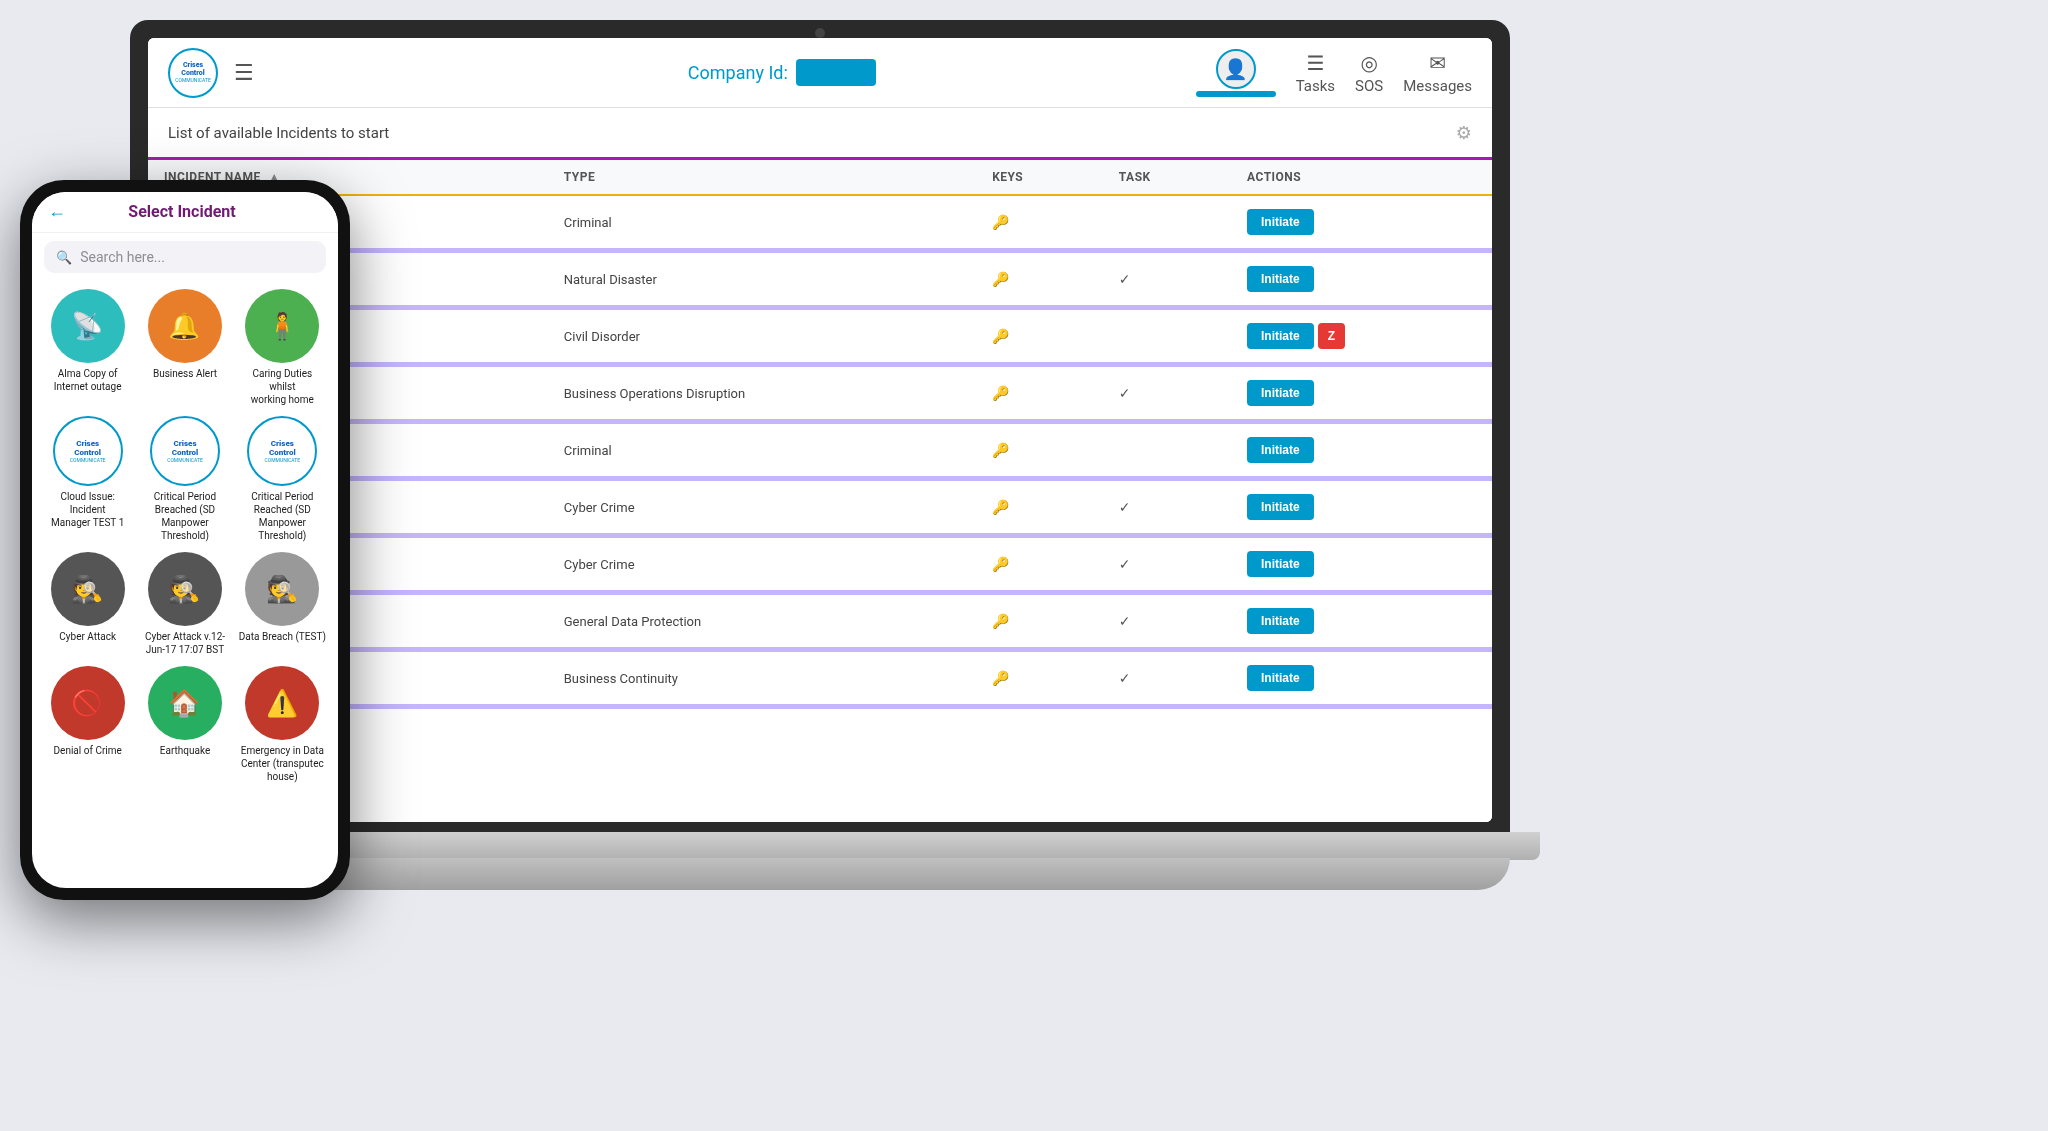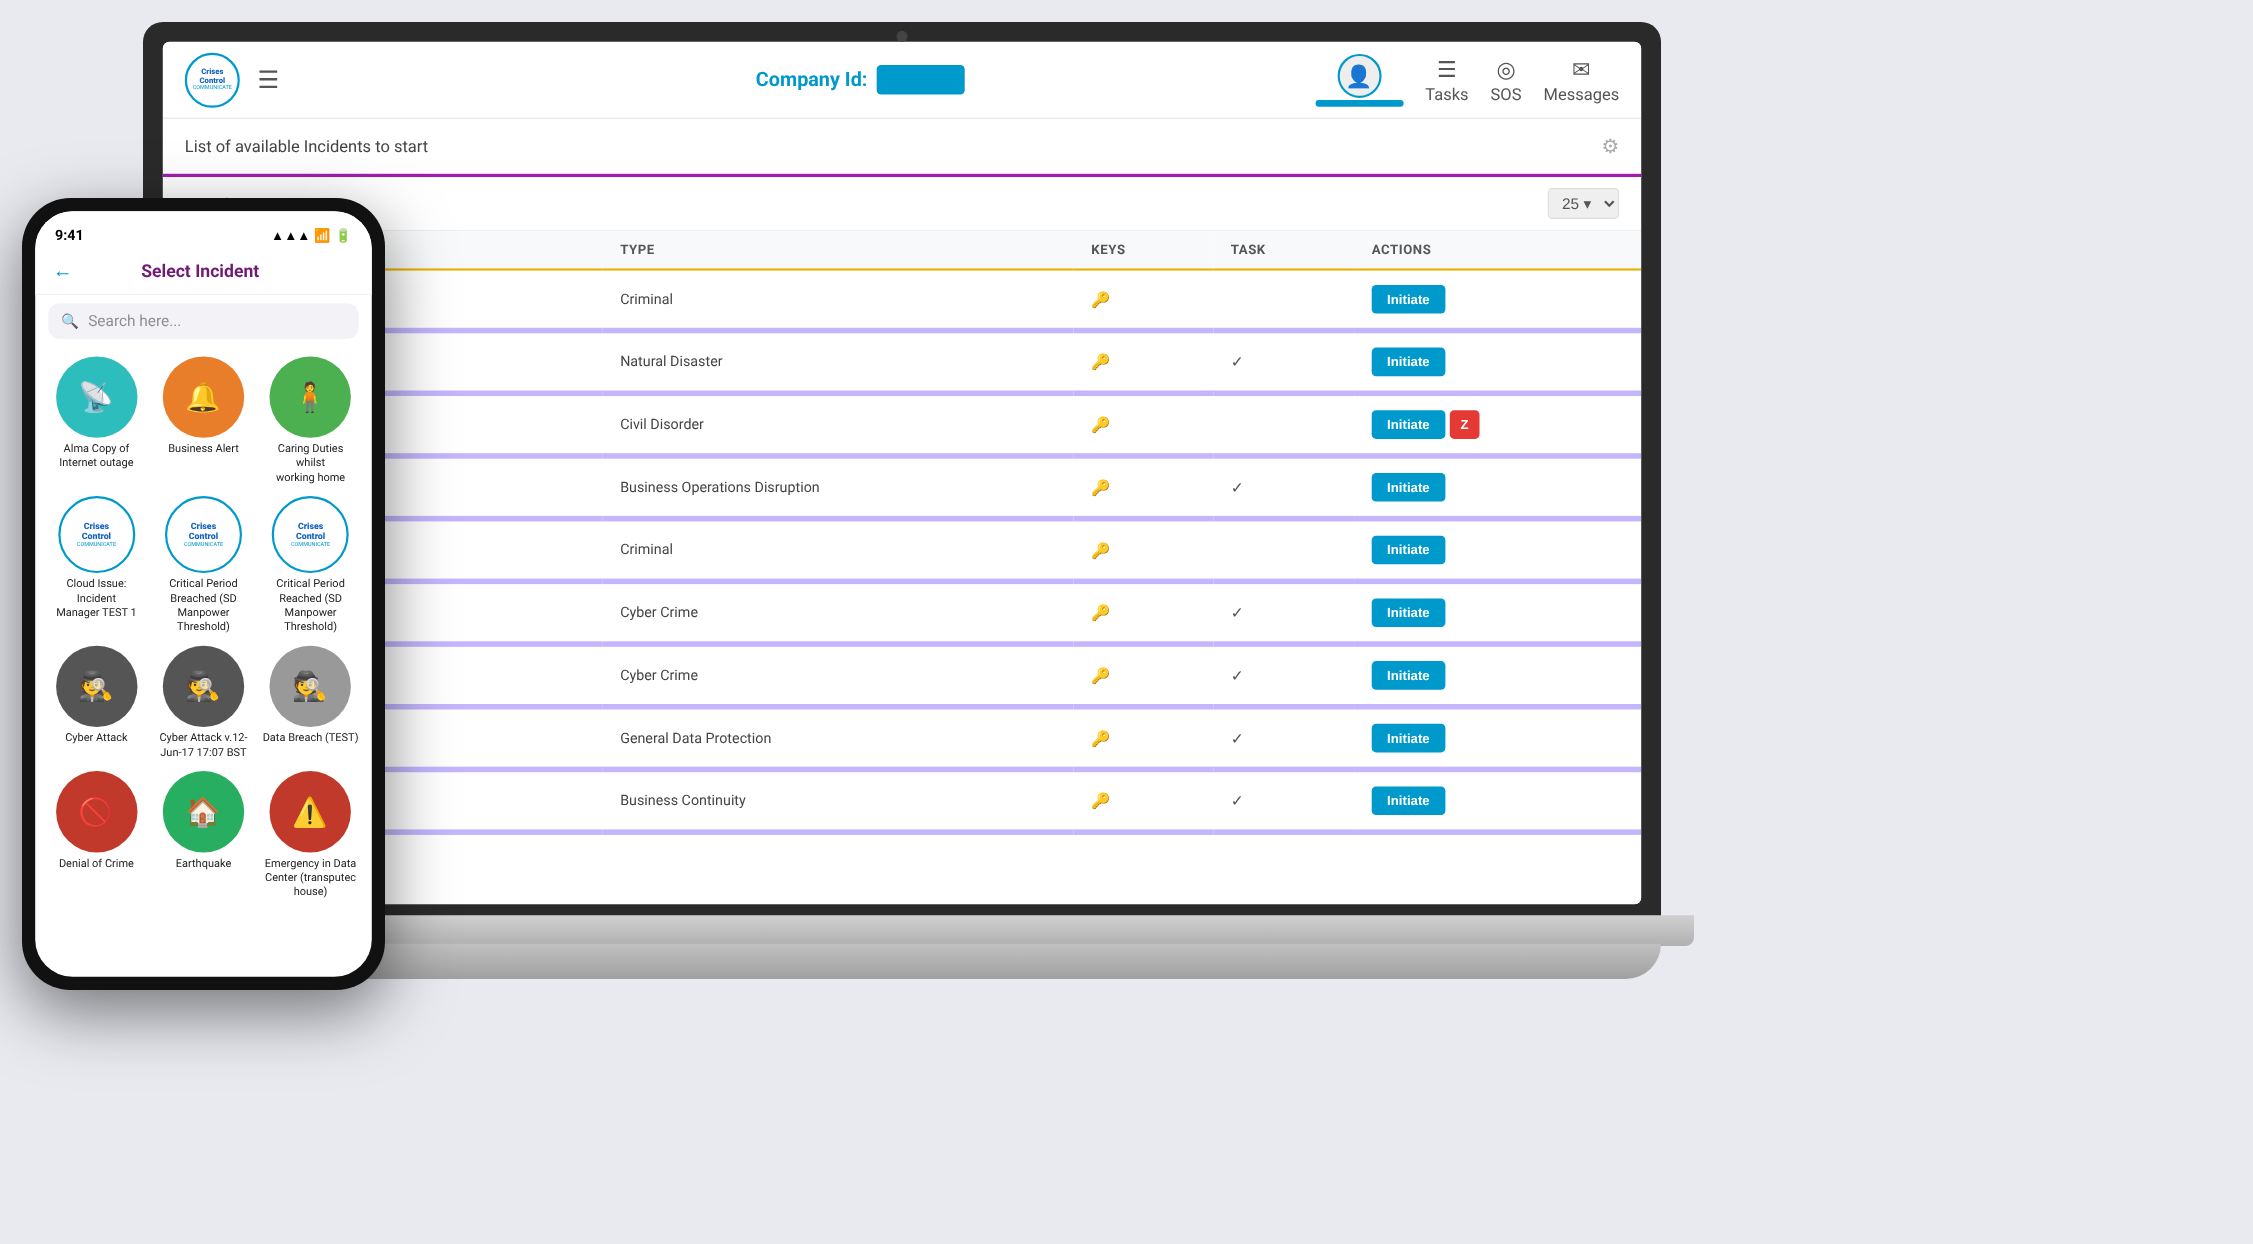--- a/index.html
+++ b/index.html
@@ -92,21 +92,21 @@
       cursor: pointer;
     }
     .header-center {
       flex: 1;
       display: flex;
       align-items: center;
       justify-content: center;
     }
     .company-id-label {
       font-size: 18px;
-      font-weight: 700;
+      font-weight: 400;
       color: #0099cc;
     }
     .company-id-value {
       display: inline-block;
       background: #0099cc;
       color: #0099cc;
       padding: 4px 40px;
       border-radius: 4px;
       margin-left: 8px;
       font-size: 16px;
@@ -504,27 +504,20 @@
           </div>
         </div>
       </div>
 
       <div class="app-content">
         <div class="incident-header-bar">
           <span class="incident-header-title">List of available Incidents to start</span>
           <span class="incident-header-gear">⚙</span>
         </div>
 
-        <div class="search-row">
-          <input class="search-input-field" type="text" placeholder="Search..." style="">
-          <select class="per-page-select">
-            <option>25 ▾</option>
-            <option>50 ▾</option>
-          </select>
-        </div>
 
         <div class="table-container">
           <table class="incidents-table">
             <thead>
               <tr>
                 <th>
                   <span>INCIDENT NAME</span>
                   <span class="sort-icon">▲</span>
                 </th>
                 <th>TYPE</th>
@@ -716,28 +709,20 @@
       </div>
     </div>
   </div>
   <div class="laptop-base"></div>
   <div class="laptop-foot"></div>
 </div>
 
 <div class="phone-wrapper">
   <div class="phone-screen">
 
-    <div class="phone-notch-area">
-      <span class="phone-time">9:41</span>
-      <div class="phone-status-icons">
-        <span>▲▲▲</span>
-        <span>📶</span>
-        <span>🔋</span>
-      </div>
-    </div>
 
     <div class="phone-header">
       <span class="phone-back-btn">←</span>
       <span class="phone-title">Select Incident</span>
       <span class="phone-header-spacer"></span>
     </div>
 
     <div class="phone-search-bar">
       <span class="phone-search-icon">🔍</span>
       <span class="phone-search-text">Search here...</span>

